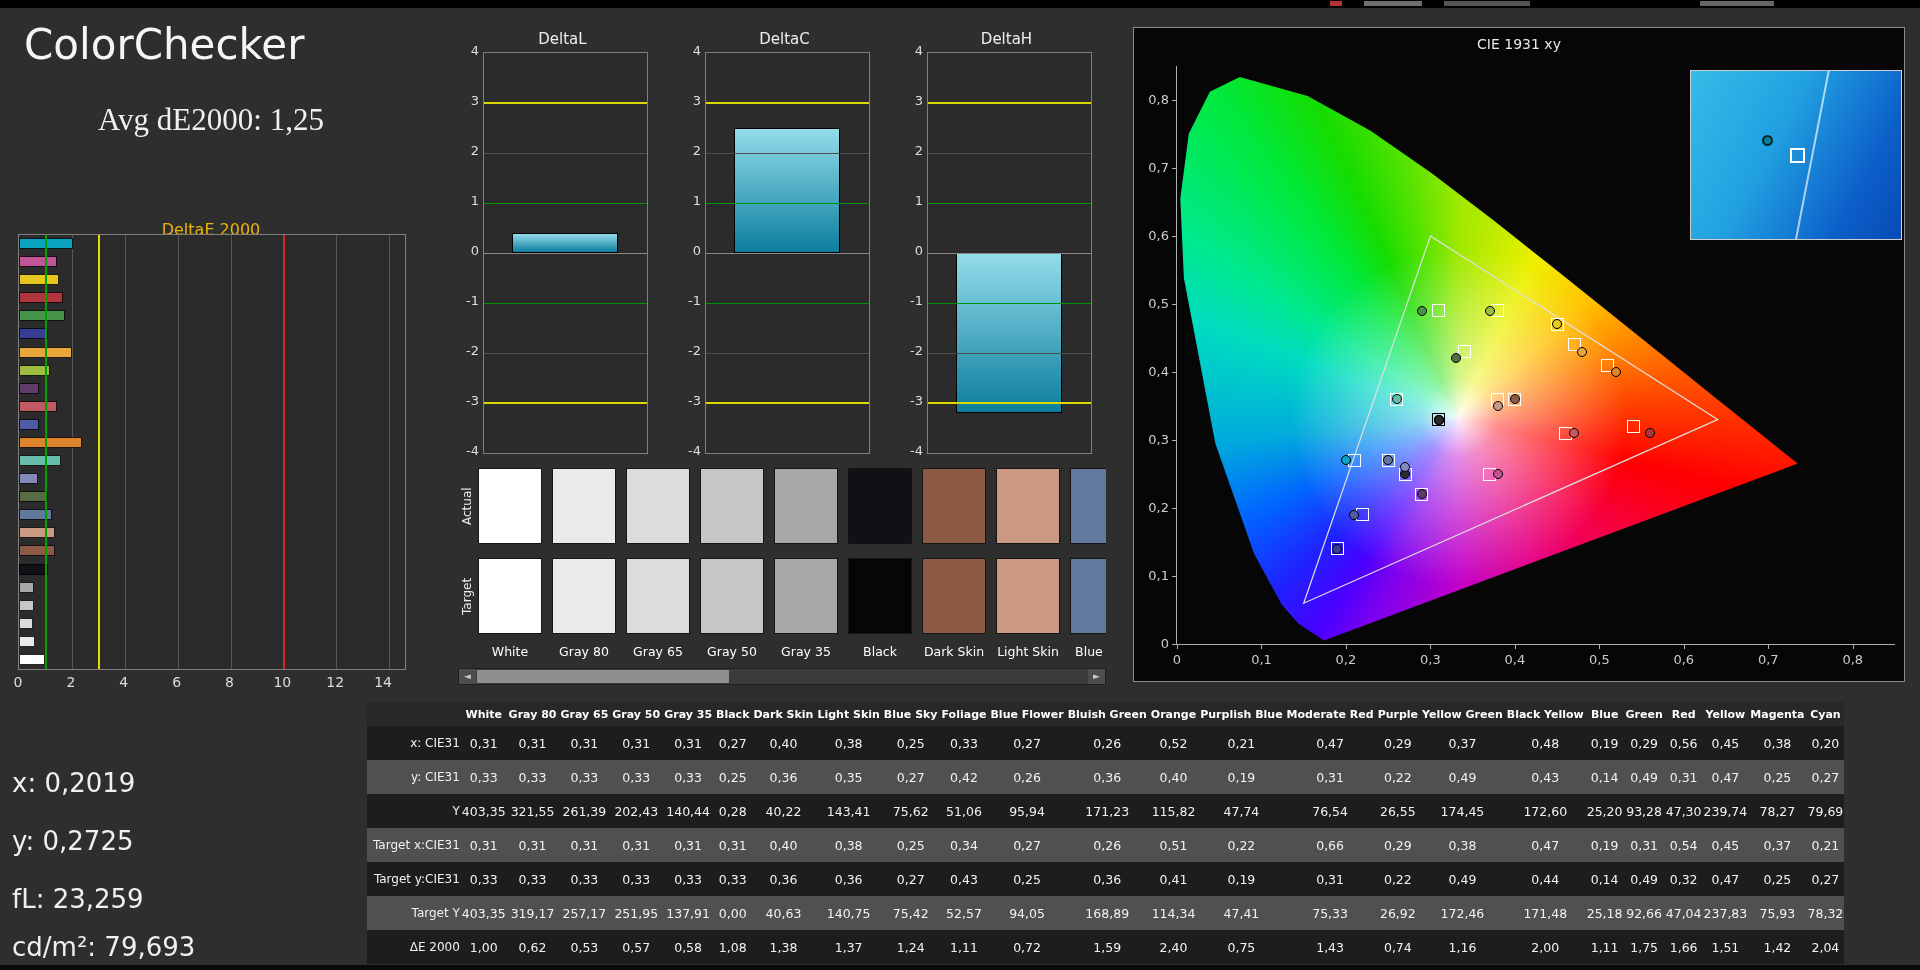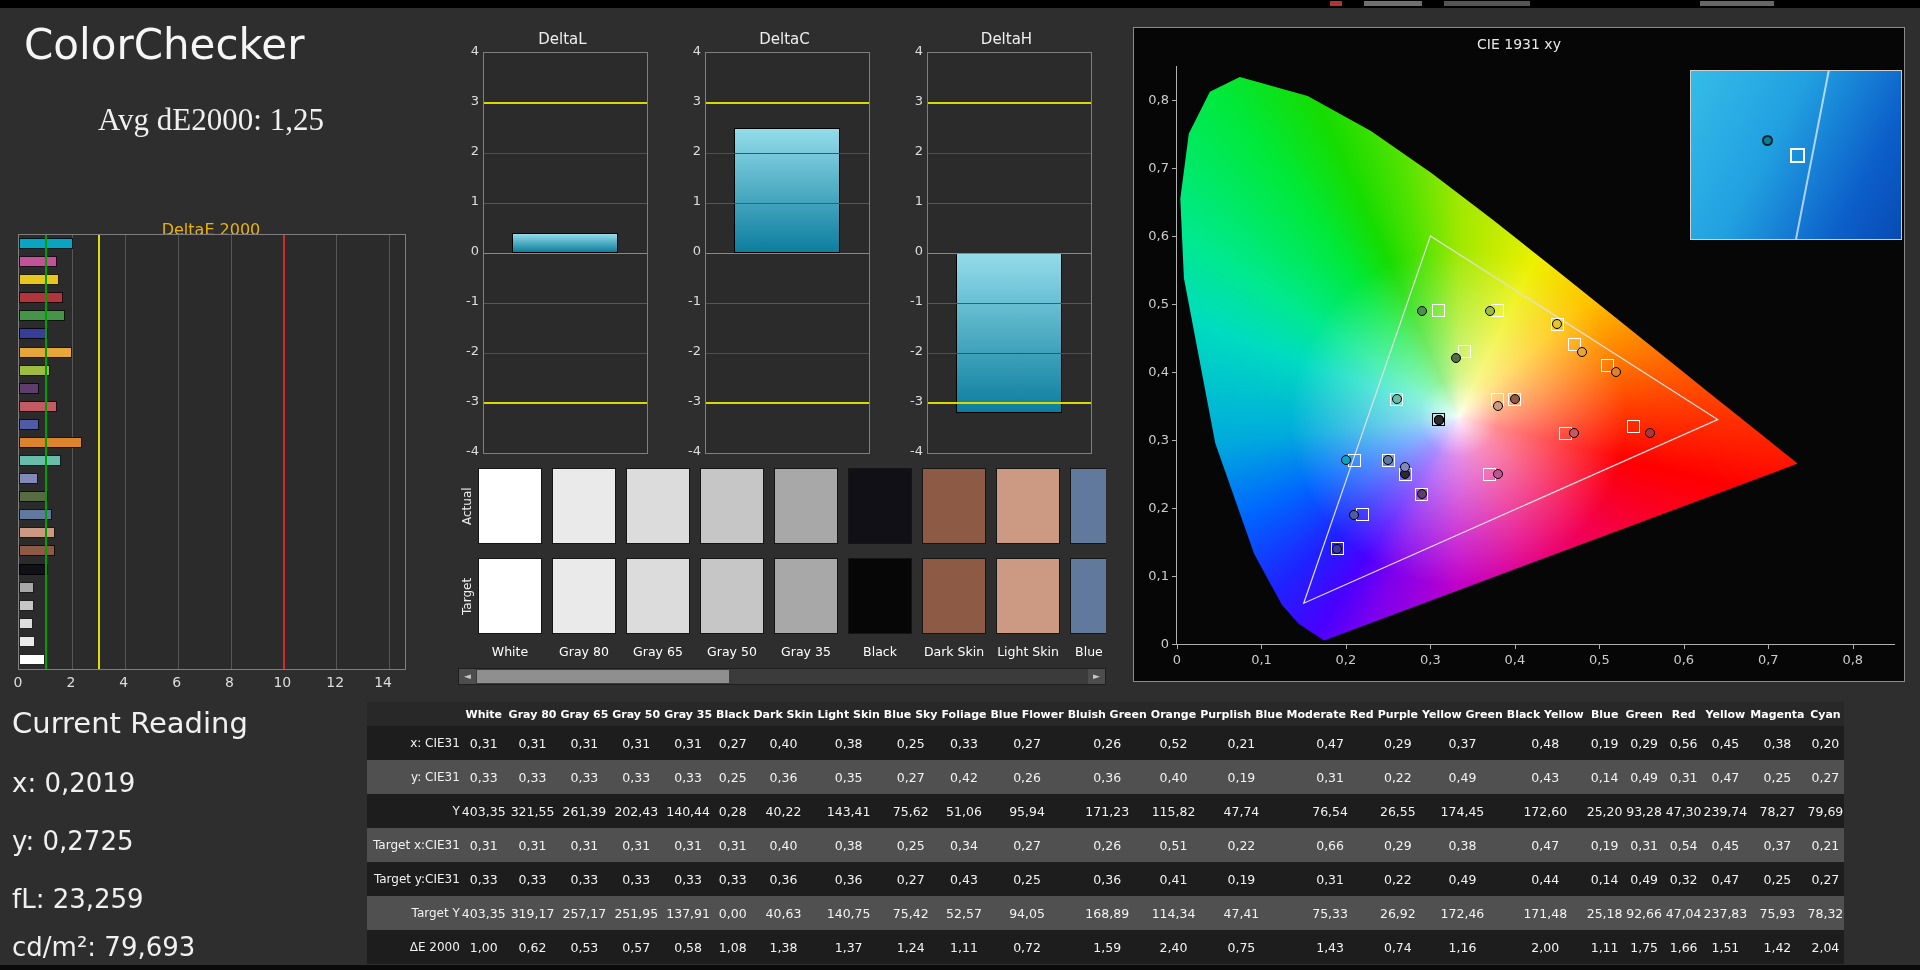--- a/index.html
+++ b/index.html
@@ -326,21 +326,20 @@
         <div title="Cyan target" style="position: absolute; left: 170.888px; top: 387.9px; width: 13px; height: 13px; border: 1.5px solid rgb(255, 255, 255); box-sizing: border-box;"></div>
         <div title="Cyan" style="position: absolute; left: 163.941px; top: 389.4px; width: 10px; height: 10px; border-radius: 50%; background: rgb(10, 163, 192); border: 1.5px solid rgb(0, 0, 0); box-sizing: border-box;"></div>
       </div>
     <div class="cie-inset">
       <div class="inset-edge"></div>
       <div class="inset-dot"></div>
       <div class="inset-square"></div>
     </div>
   </div>
 
-  <div class="cr-title">Current Reading</div>
   <div class="cr-line" style="top:768px">x: 0,2019</div>
   <div class="cr-line" style="top:826px">y: 0,2725</div>
   <div class="cr-line" style="top:884px">fL: 23,259</div>
   <div class="cr-line" style="top:932px">cd/m²: 79,693</div>
 
   <table id="patch-table">
     <thead>
         <tr>
           <th></th>
           <th>White</th>

